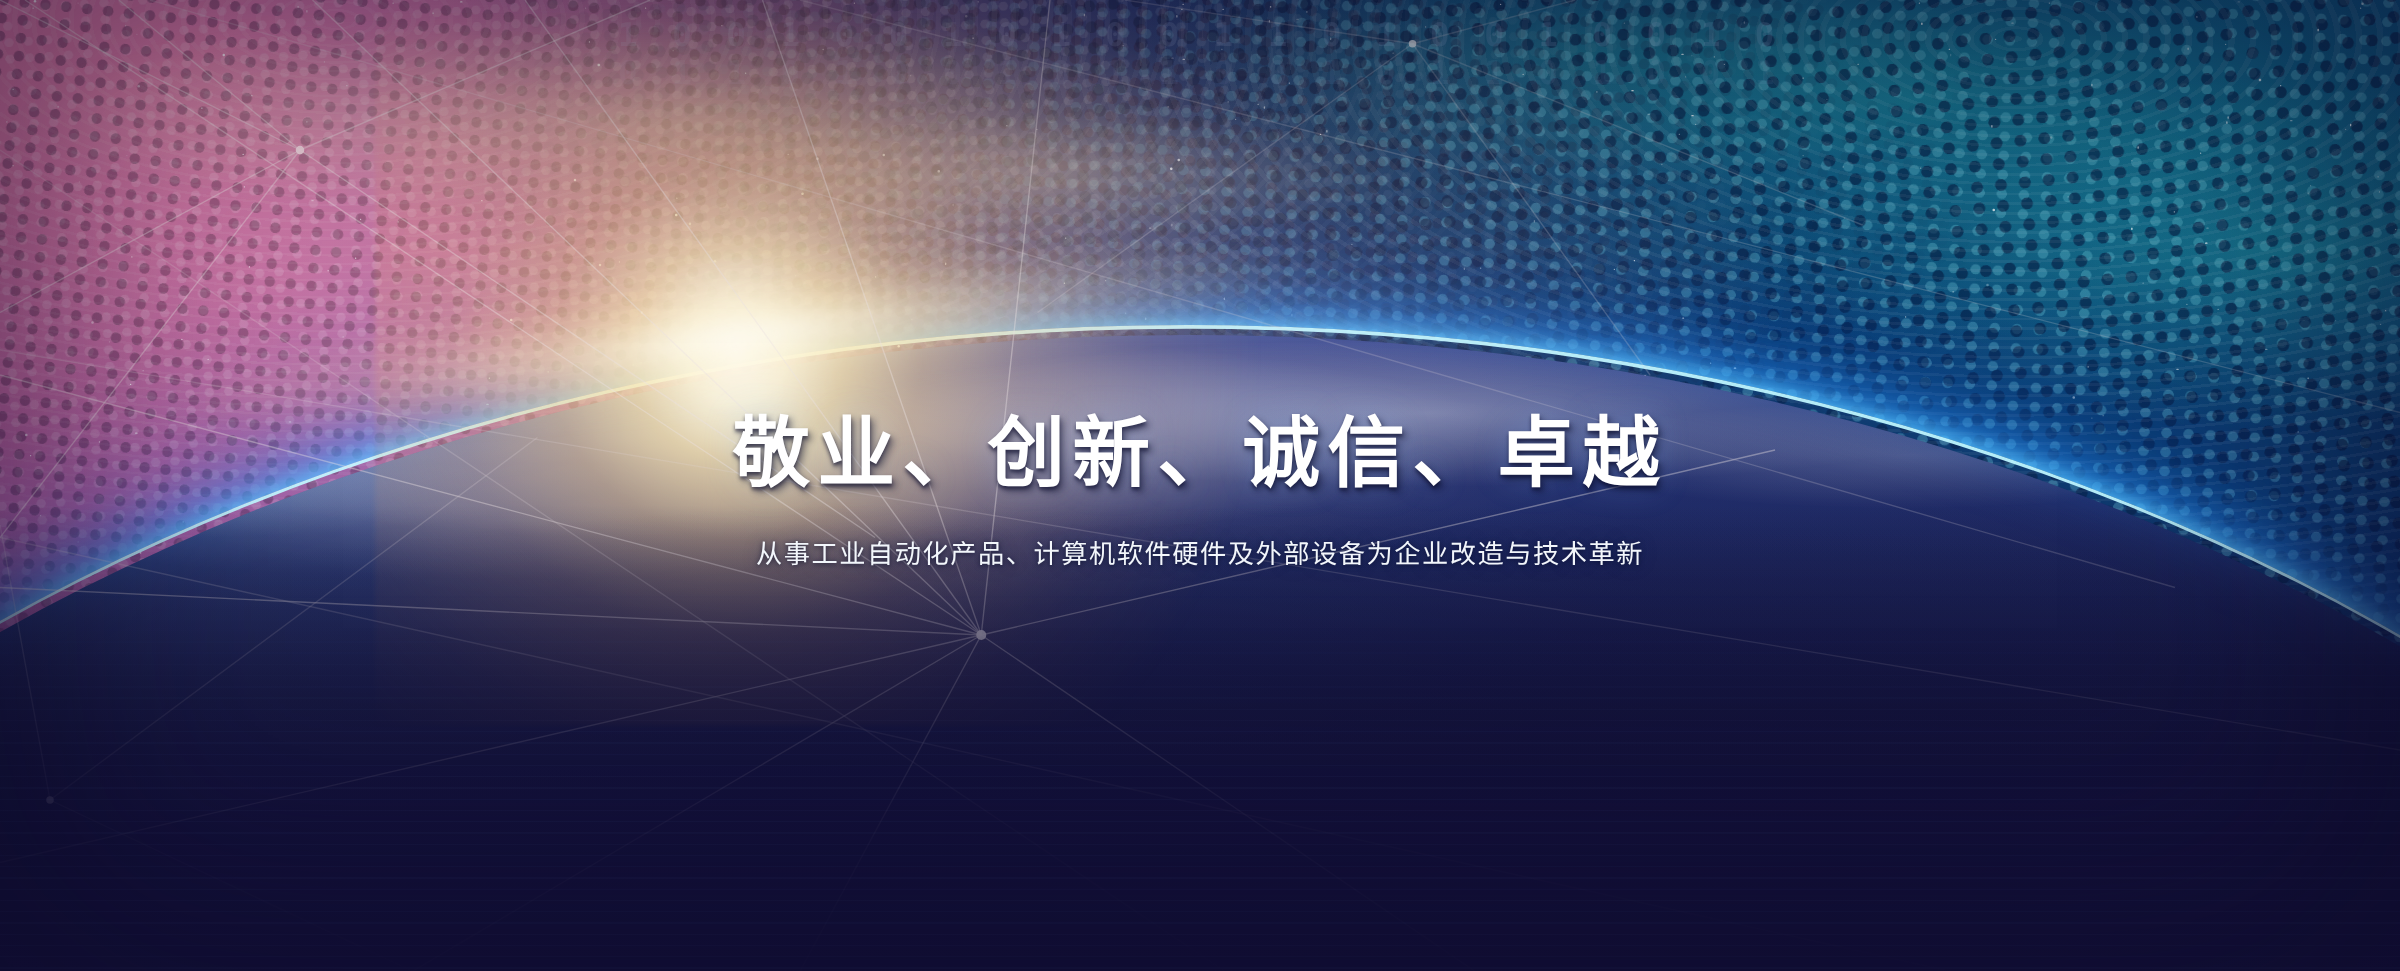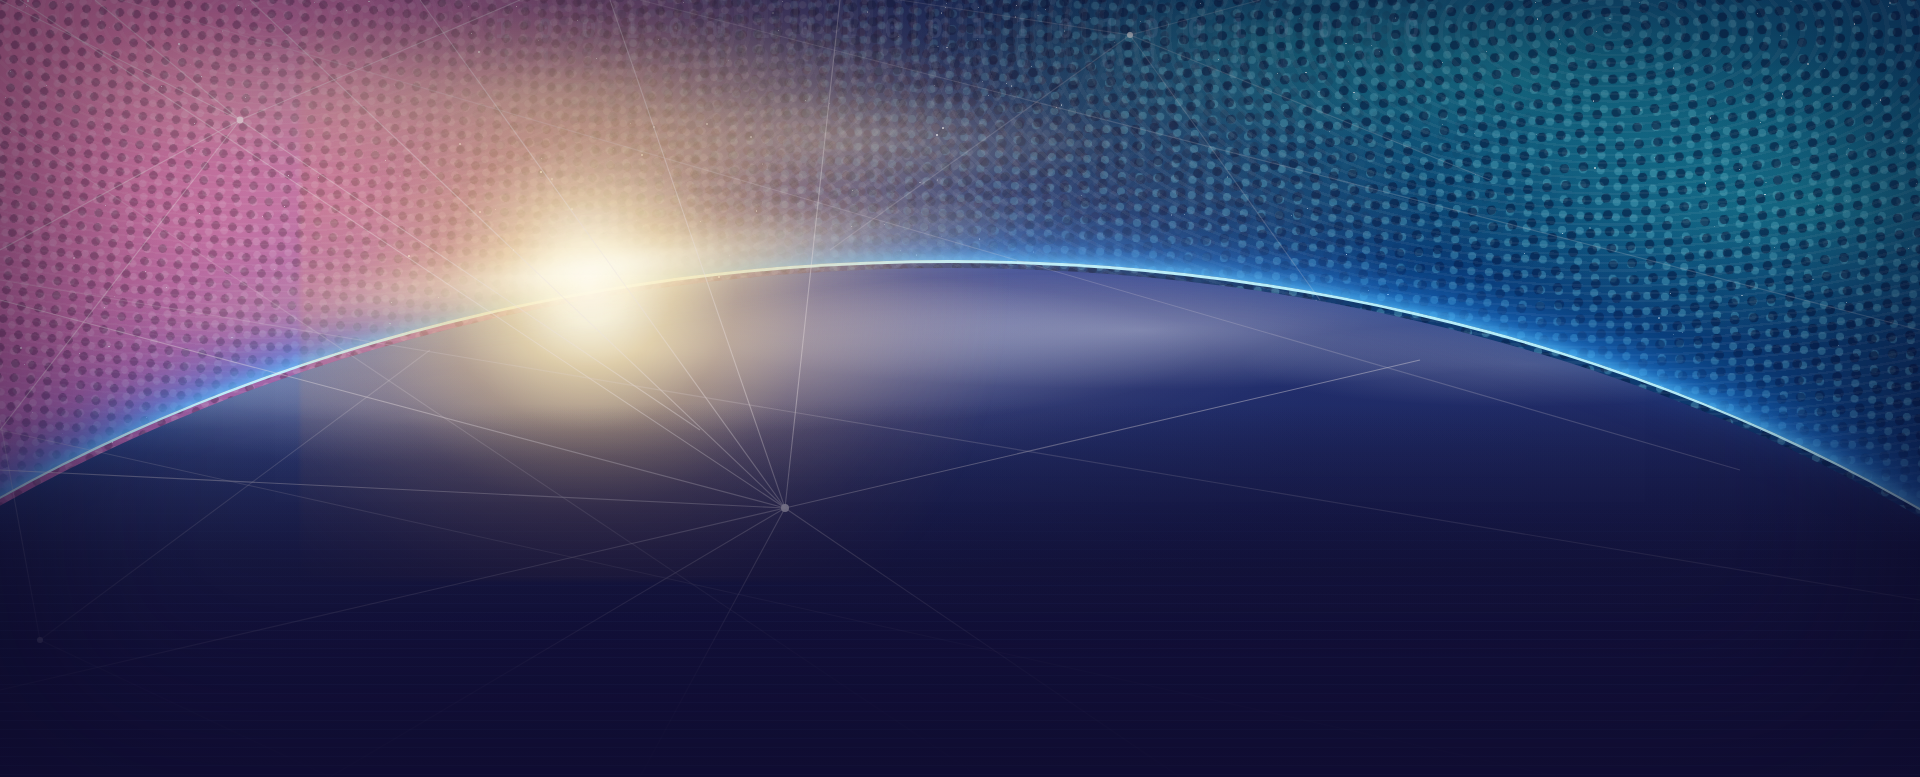--- a/index.html
+++ b/index.html
@@ -647,17 +647,19 @@
       <line class="dim" x1="640" y1="0" x2="1920" y2="330"></line>
       <line class="dim" x1="0" y1="120" x2="980" y2="777"></line>
     </g>
   </svg>
 
   <div class="layer l-vignette"></div>
   <div class="layer l-scan"></div>
   <div class="layer l-edge"></div>
 
   <div class="copy">
+    <h1 class="headline">敬业、创新、诚信、卓越</h1>
     <div class="sub-wrap">
+      <p class="sub">从事工业自动化产品、计算机软件硬件及外部设备为企业改造与技术革新</p>
     </div>
   </div>
 
 </div>
 
 </body></html>

